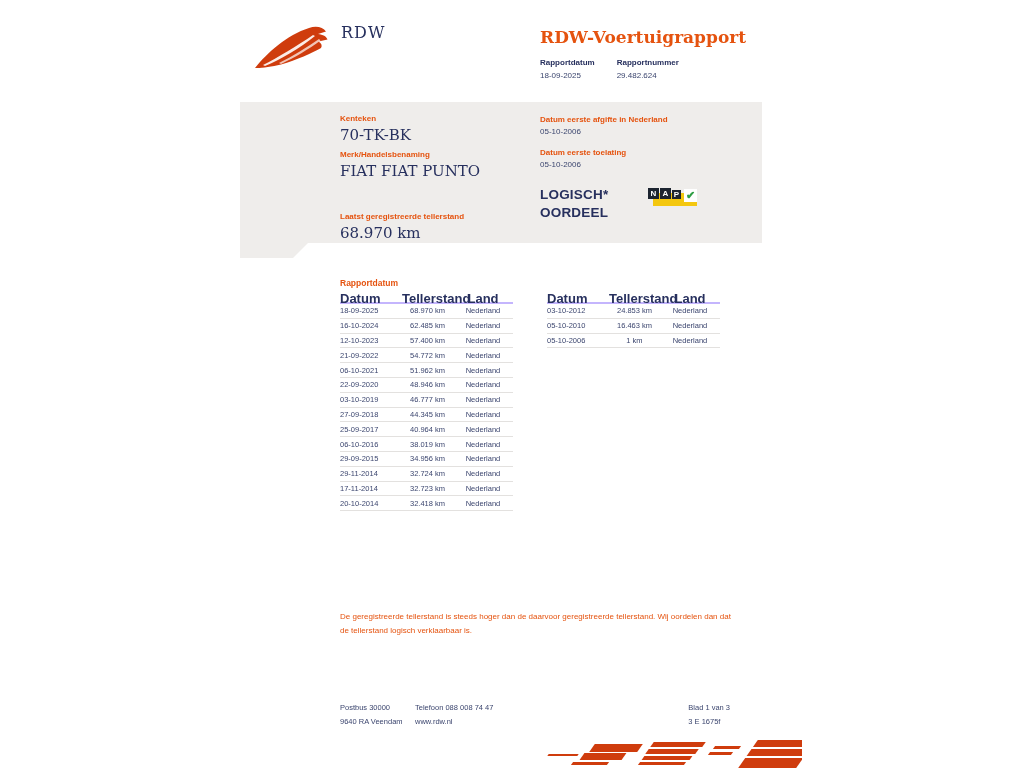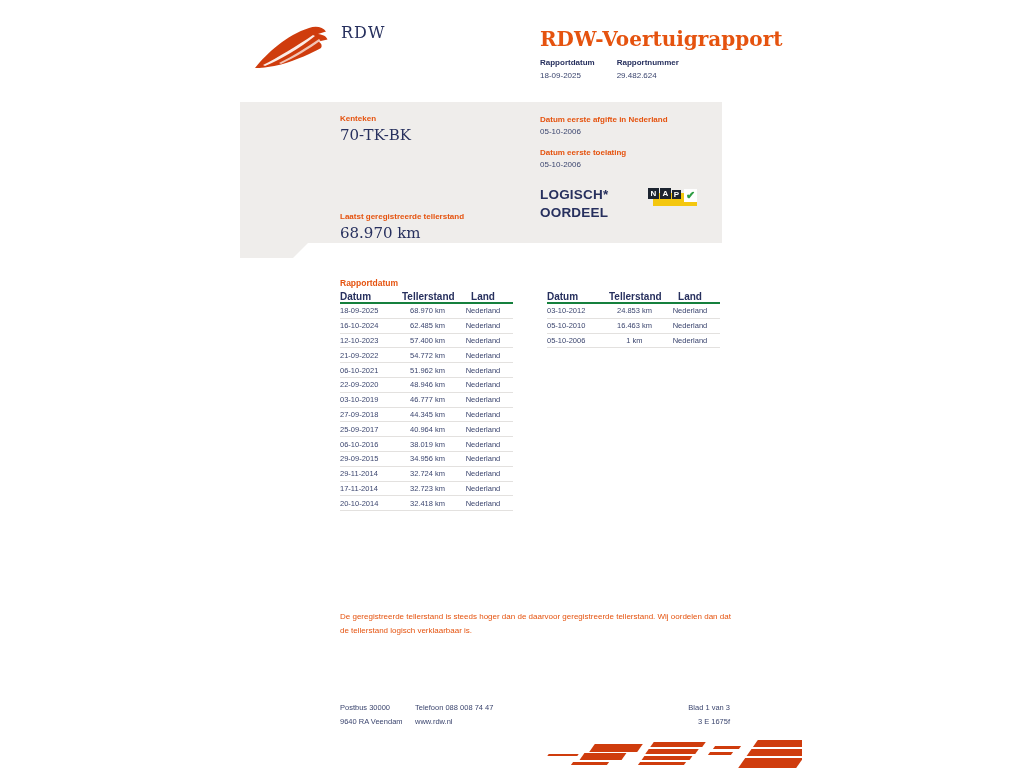--- a/index.html
+++ b/index.html
@@ -11,29 +11,29 @@
   }
   
   .logo-svg { position:absolute; left:253px; top:22px; width:82px; height:50px; }
   .wordmark {
     position:absolute; left:341px; top:23px;
     font-family:"DejaVu Serif", serif; font-size:16px; letter-spacing:1px;
     color:#27305e;
   }
   .doc-title {
     position:absolute; left:540px; top:27px;
-    font-family:"DejaVu Serif", serif; font-weight:bold; font-size:20px;
+    font-family:"DejaVu Serif", serif; font-weight:bold; font-size:17px;
     color:#e5530f;
   }
   .meta { position:absolute; left:540px; top:58px; display:flex; gap:22px; }
   .meta .lbl { font-size:8px; font-weight:bold; color:#27305e; margin-bottom:4px; }
   .meta .val { font-size:8px; color:#3c466f; }
   
   .graybox {
-    position:absolute; left:240px; top:102px; width:482px; height:141px;
+    position:absolute; left:240px; top:102px; width:522px; height:141px;
     background:#efedeb;
   }
   .graybox::after {
     content:""; position:absolute; left:0; top:100%; width:68px; height:15px;
     background:#efedeb;
     clip-path:polygon(0 0, 100% 0, 78% 100%, 0 100%);
   }
   .field { position:absolute; }
   .field .flbl { font-size:8px; font-weight:bold; color:#e5530f; margin-bottom:3px; }
   .field .fval-serif {
@@ -63,41 +63,41 @@
     position:absolute; left:340px; top:278px;
     font-size:8.5px; font-weight:bold; color:#e5530f;
   }
   .mtable { position:absolute; width:173px; }
   .mtable.left { left:340px; top:291px; }
   .mtable.right { left:547px; top:291px; }
   .t-head, .t-row {
     display:grid; grid-template-columns:62px 51px 60px; align-items:center;
   }
   .t-head {
-    height:13px; font-size:10px; font-weight:bold; color:#27305e;
-    border-bottom:2px solid #15803d;
+    height:13px; font-size:13px; font-weight:bold; color:#27305e;
+    border-bottom:2px solid #c4b5fd;
   }
   .t-row {
     height:14.8px; font-size:7.5px; color:#3c466f;
     border-bottom:1px solid #e3e1df;
   }
   .col-r { text-align:center; }
   
   .footnote { position:absolute; left:340px; top:604px; width:392px; }
   .footnote .fn-title { font-size:10px; font-weight:bold; color:#27305e; }
   .footnote .fn-title .ast { color:#e5530f; font-size:9px; vertical-align:2px; margin-right:1px; }
   .footnote .fn-body {
     margin-top:6px; font-size:8px; line-height:13.5px; color:#e5530f;
   }
   
   .pfooter { position:absolute; left:340px; top:701px; width:390px; height:30px; font-size:7.5px; color:#3c466f; }
   .pfooter .fcol { position:absolute; top:0; line-height:14px; }
   .pfooter .fc1 { left:0; }
   .pfooter .fc2 { left:75px; }
-  .pfooter .fc3 { right:0; text-align:right; }
+  .pfooter .fc3 { right:0; }
   
   .stripes { position:absolute; left:544px; top:737px; width:258px; height:31px; overflow:hidden; }
   .bar { position:absolute; background:#cf3c0d; transform:skewX(-35deg); }
   .bar.white { background:#ffffff; }
 </style>
 </head>
 <body>
 
 <div class="page">
 
@@ -117,20 +117,24 @@
     <div>
       <div class="lbl">Rapportnummer</div>
       <div class="val">29.482.624</div>
     </div>
   </div>
 
   <div class="graybox">
     <div class="field" style="left:100px; top:12px;">
       <div class="flbl">Kenteken</div>
       <div class="fval-serif">70-TK-BK</div>
+    </div>
+    <div class="field" style="left:100px; top:48px;">
+      <div class="flbl">Merk/Handelsbenaming</div>
+      <div class="fval-serif">FIAT FIAT PUNTO</div>
     </div>
     <div class="field" style="left:100px; top:110px;">
       <div class="flbl">Laatst geregistreerde tellerstand</div>
       <div class="fval-serif">68.970 km</div>
     </div>
     <div class="field" style="left:300px; top:13px;">
       <div class="flbl">Datum eerste afgifte in Nederland</div>
       <div class="fval">05-10-2006</div>
     </div>
     <div class="field" style="left:300px; top:46px;">

